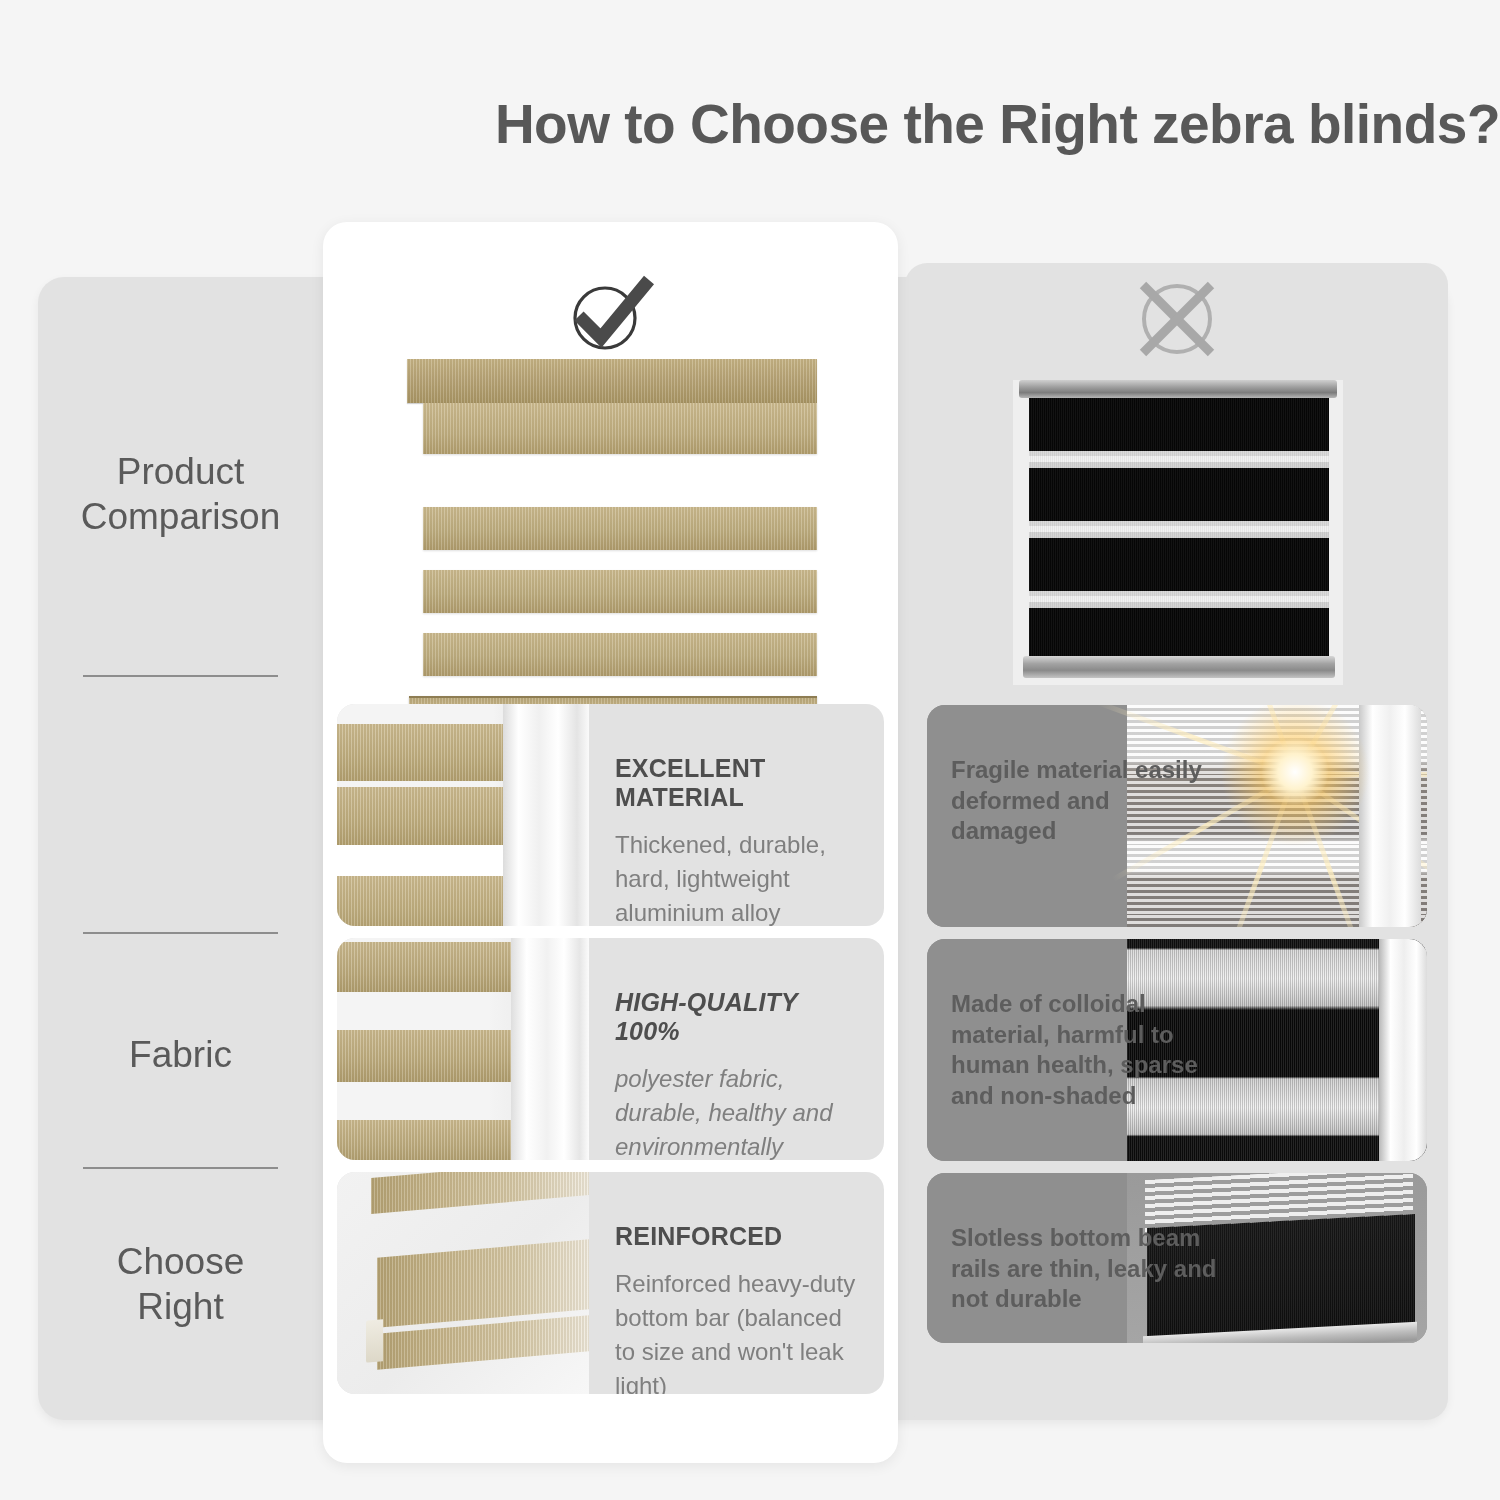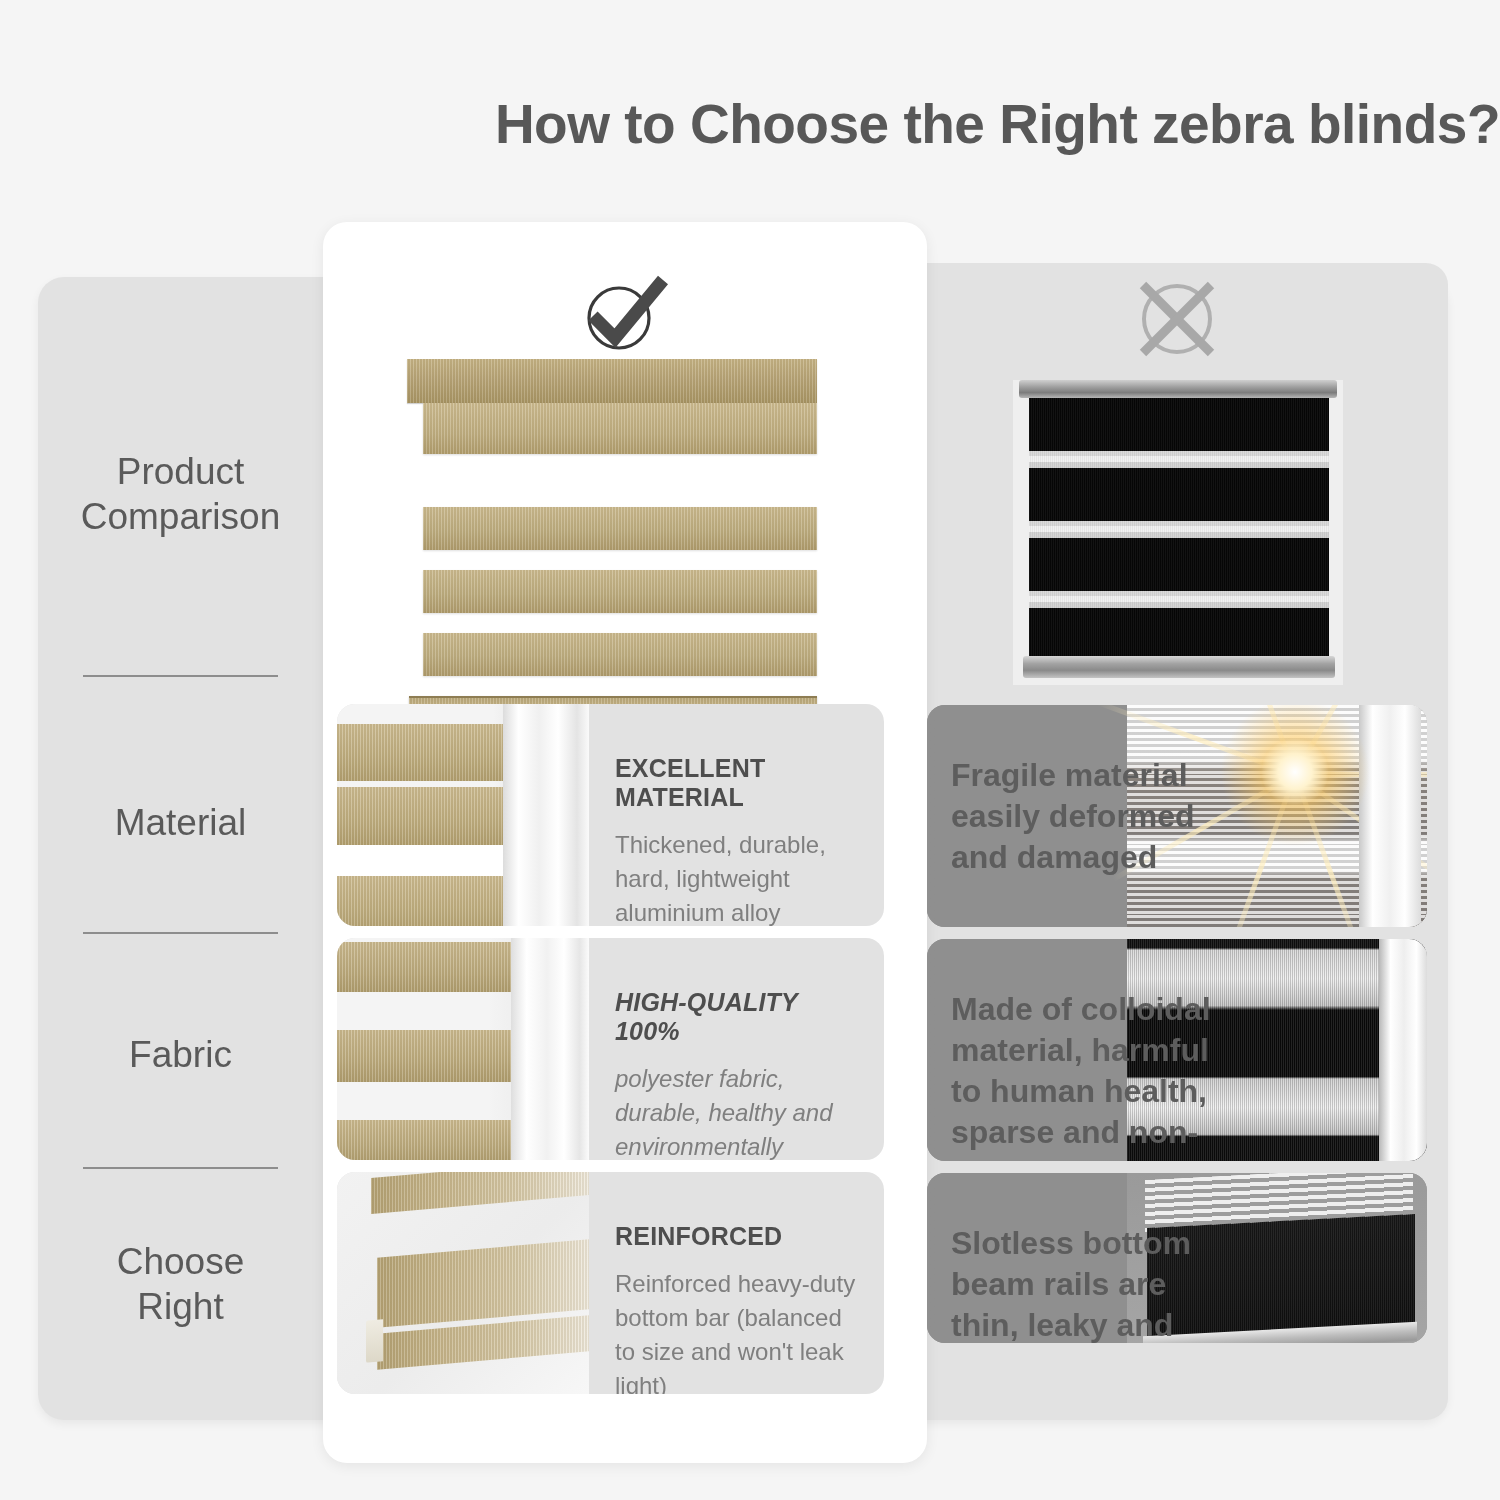--- a/index.html
+++ b/index.html
@@ -78,21 +78,20 @@
   .col-good {
     position: absolute;
     left: 323px;
     top: 222px;
     width: 575px;
     height: 1241px;
     background: #ffffff;
     border-radius: 24px;
     box-shadow: 0 3px 14px rgba(0,0,0,0.07);
     overflow: hidden;
-    padding-left: 29px;
   }
   .col-bad {
     position: absolute;
     left: 905px;
     top: 263px;
     width: 543px;
     height: 1157px;
     background: #e2e2e2;
     border-radius: 22px;
     overflow: hidden;
@@ -344,21 +343,21 @@
     background: #8f8f8f;
   }
   .badcard.b0 { top: 442px; height: 222px; }
   .badcard.b1 { top: 676px; height: 222px; }
   .badcard.b2 { top: 910px; height: 170px; }
   .badcard .btxt {
     position: absolute;
     left: 24px;
     top: 50px;
     width: 270px;
-    font-size: 32px;
+    font-size: 24px;
     font-weight: bold;
     color: #5d5d5d;
     line-height: 1.28;
     z-index: 3;
   }
   .badcard .bimg {
     position: absolute;
     right: 0; top: 0; bottom: 0;
     width: 300px;
   }
@@ -456,21 +455,20 @@
 
 <div class="backdrop-panel"></div>
 
 <div class="sidebar">
   <div class="side-row r0">
     <span>Product</span><br>
     <span>Comparison</span>
   </div>
   <div class="side-div d0"></div>
 
-  <div class="side-row r1">Material</div>
   <div class="side-div d1"></div>
 
   <div class="side-row r2">Fabric</div>
   <div class="side-div d2"></div>
 
   <div class="side-row r3">
     <span>Choose</span><br>
     <span>Right</span>
   </div>
 </div>

